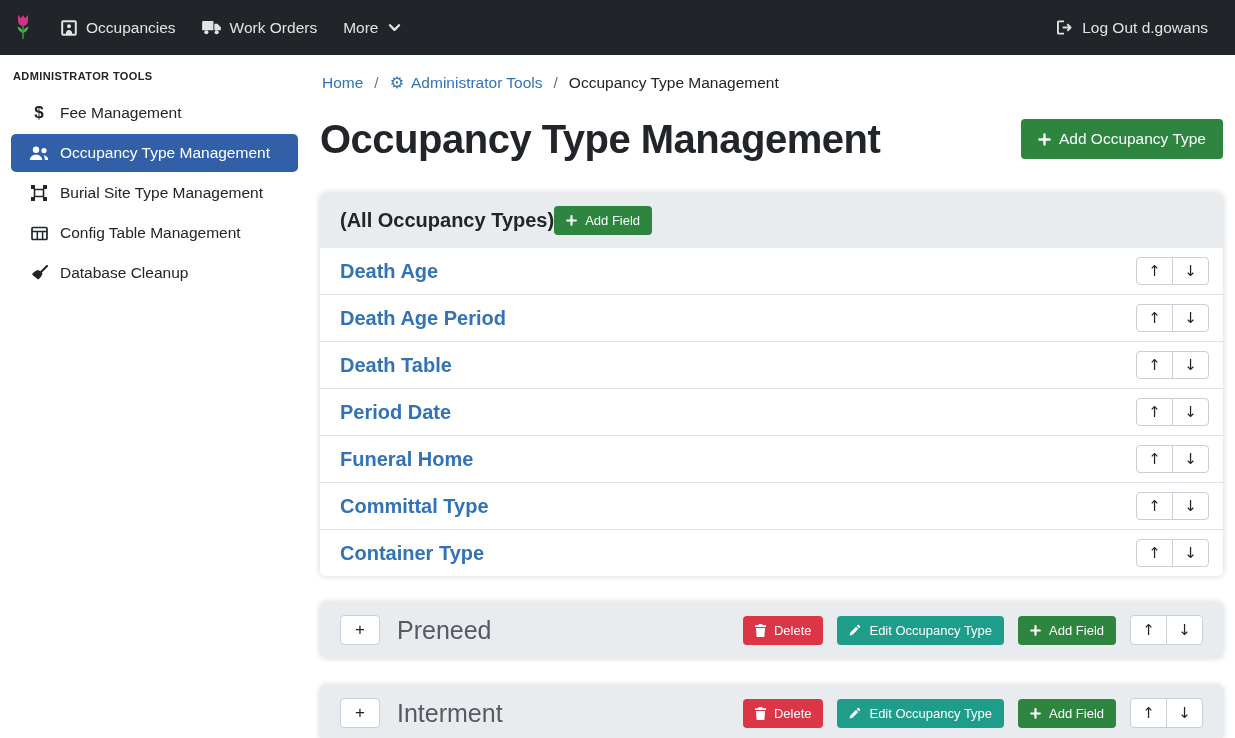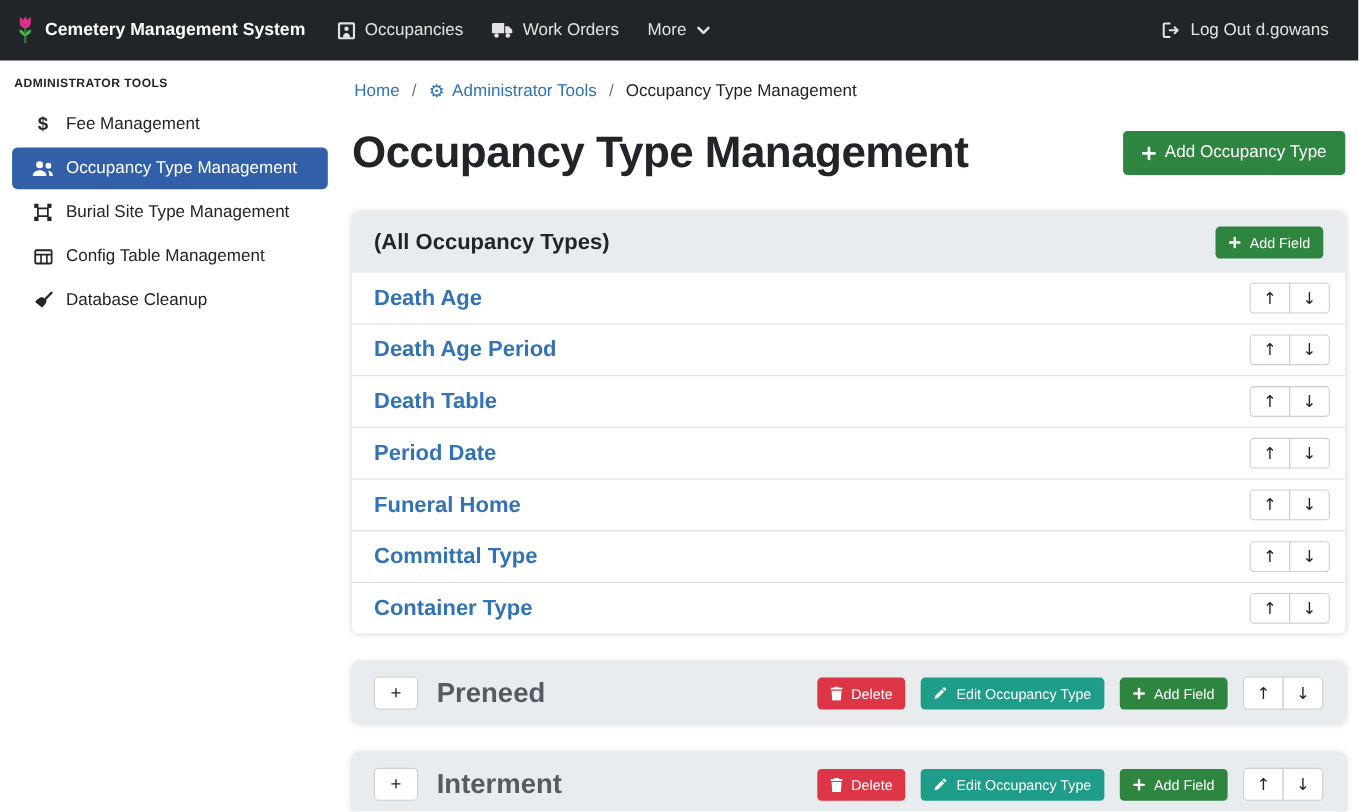--- a/index.html
+++ b/index.html
@@ -38,50 +38,49 @@
   h1{font-size:40px;line-height:1.2;font-weight:600;margin:0;color:#212529;letter-spacing:-.5px}
   
   .btn{display:inline-flex;align-items:center;gap:8px;border:none;border-radius:4px;color:#fff;font-family:Liberation Sans, sans-serif;cursor:pointer;white-space:nowrap}
   .btn-green{background:var(--green)}
   .btn-red{background:var(--red)}
   .btn-teal{background:var(--teal)}
   .btn-lg{font-size:15.5px;padding:11px 17px}
   .btn-sm{font-size:13px;padding:7px 12px}
   
   .card{border-radius:6px;box-shadow:0 0 6px rgba(0,0,0,.18);margin-bottom:26px;background:#fff}
-  .card-header{background:#e9ecef;border-radius:6px 6px 0 0;padding:13px 20px;display:flex;align-items:center;justify-content:space-between}
+  .card-header{background:#e9ecef;border-radius:6px 6px 0 0;padding:13px 20px;display:flex;align-items:center;}
   .card-title{font-size:20px;font-weight:600;color:#212529}
   .field-row{display:flex;align-items:center;justify-content:space-between;padding:9px 14px;border-bottom:1px solid #dee2e6}
   .field-row:last-child{border-bottom:none}
   .field-link{color:var(--link-blue);font-weight:700;font-size:20px;text-decoration:none;cursor:pointer;margin-left:6px}
   .arrow-group{display:inline-flex}
   .arrow-btn{width:37px;height:28px;background:#fff;border:1px solid #c9cfd4;color:#212529;font-size:15px;line-height:1;cursor:pointer;display:flex;align-items:center;justify-content:center;font-family:"DejaVu Sans",sans-serif;padding:0}
   .arrow-btn:first-child{border-radius:4px 0 0 4px}
   .arrow-btn:last-child{border-radius:0 4px 4px 0;margin-left:-1px}
   
   .type-bar{background:#e9ecef;border-radius:6px;box-shadow:0 0 6px rgba(0,0,0,.18);padding:13px 20px;display:flex;align-items:center;margin-bottom:27px}
   .expand-btn{width:40px;height:30px;background:#fff;border:1px solid #c9cfd4;border-radius:4px;font-size:17px;color:#212529;cursor:pointer;display:flex;align-items:center;justify-content:center;padding:0;font-family:inherit}
-  .type-title{font-size:25px;color:#545b62;margin-left:17px;flex:1;font-weight:700}
+  .type-title{font-size:25px;color:#545b62;margin-left:17px;flex:1;font-weight:400}
   .type-actions{display:flex;align-items:center;gap:14px}
   .type-actions .arrow-btn{height:30px}
   svg{display:block}
 </style>
 </head>
 <body>
 
 <header class="navbar">
   <a class="brand">
     <span class="nav-ic">
       <svg width="18" height="27" viewBox="0 0 18 27">
         <path d="M4 1l3 3.2L9 1l2 3.2L14 1v5.6a5 5.4 0 01-10 0z" fill="#d63384"></path>
         <path d="M9 11v14" stroke="#2f7d32" stroke-width="2"></path>
         <path d="M9 19c-3.2-1-5.4-3.2-5.4-6.4 3.2 1 5.4 3.2 5.4 6.4zm0 0c3.2-1 5.4-3.2 5.4-6.4-3.2 1-5.4 3.2-5.4 6.4z" fill="#4caf50"></path>
       </svg>
     </span>
-    <span>Cemetery Management System</span>
   </a>
 
   <a class="nav-item">
     <span class="nav-ic">
       <svg width="16" height="16" viewBox="0 0 16 16">
         <rect x="1.2" y="1.2" width="13.6" height="13.6" rx="1" fill="none" stroke="currentColor" stroke-width="2"></rect>
         <circle cx="8" cy="6.2" r="2" fill="currentColor"></circle>
         <path d="M4.8 14c0-2.4 1.4-4 3.2-4s3.2 1.6 3.2 4z" fill="currentColor"></path>
       </svg>
     </span>

